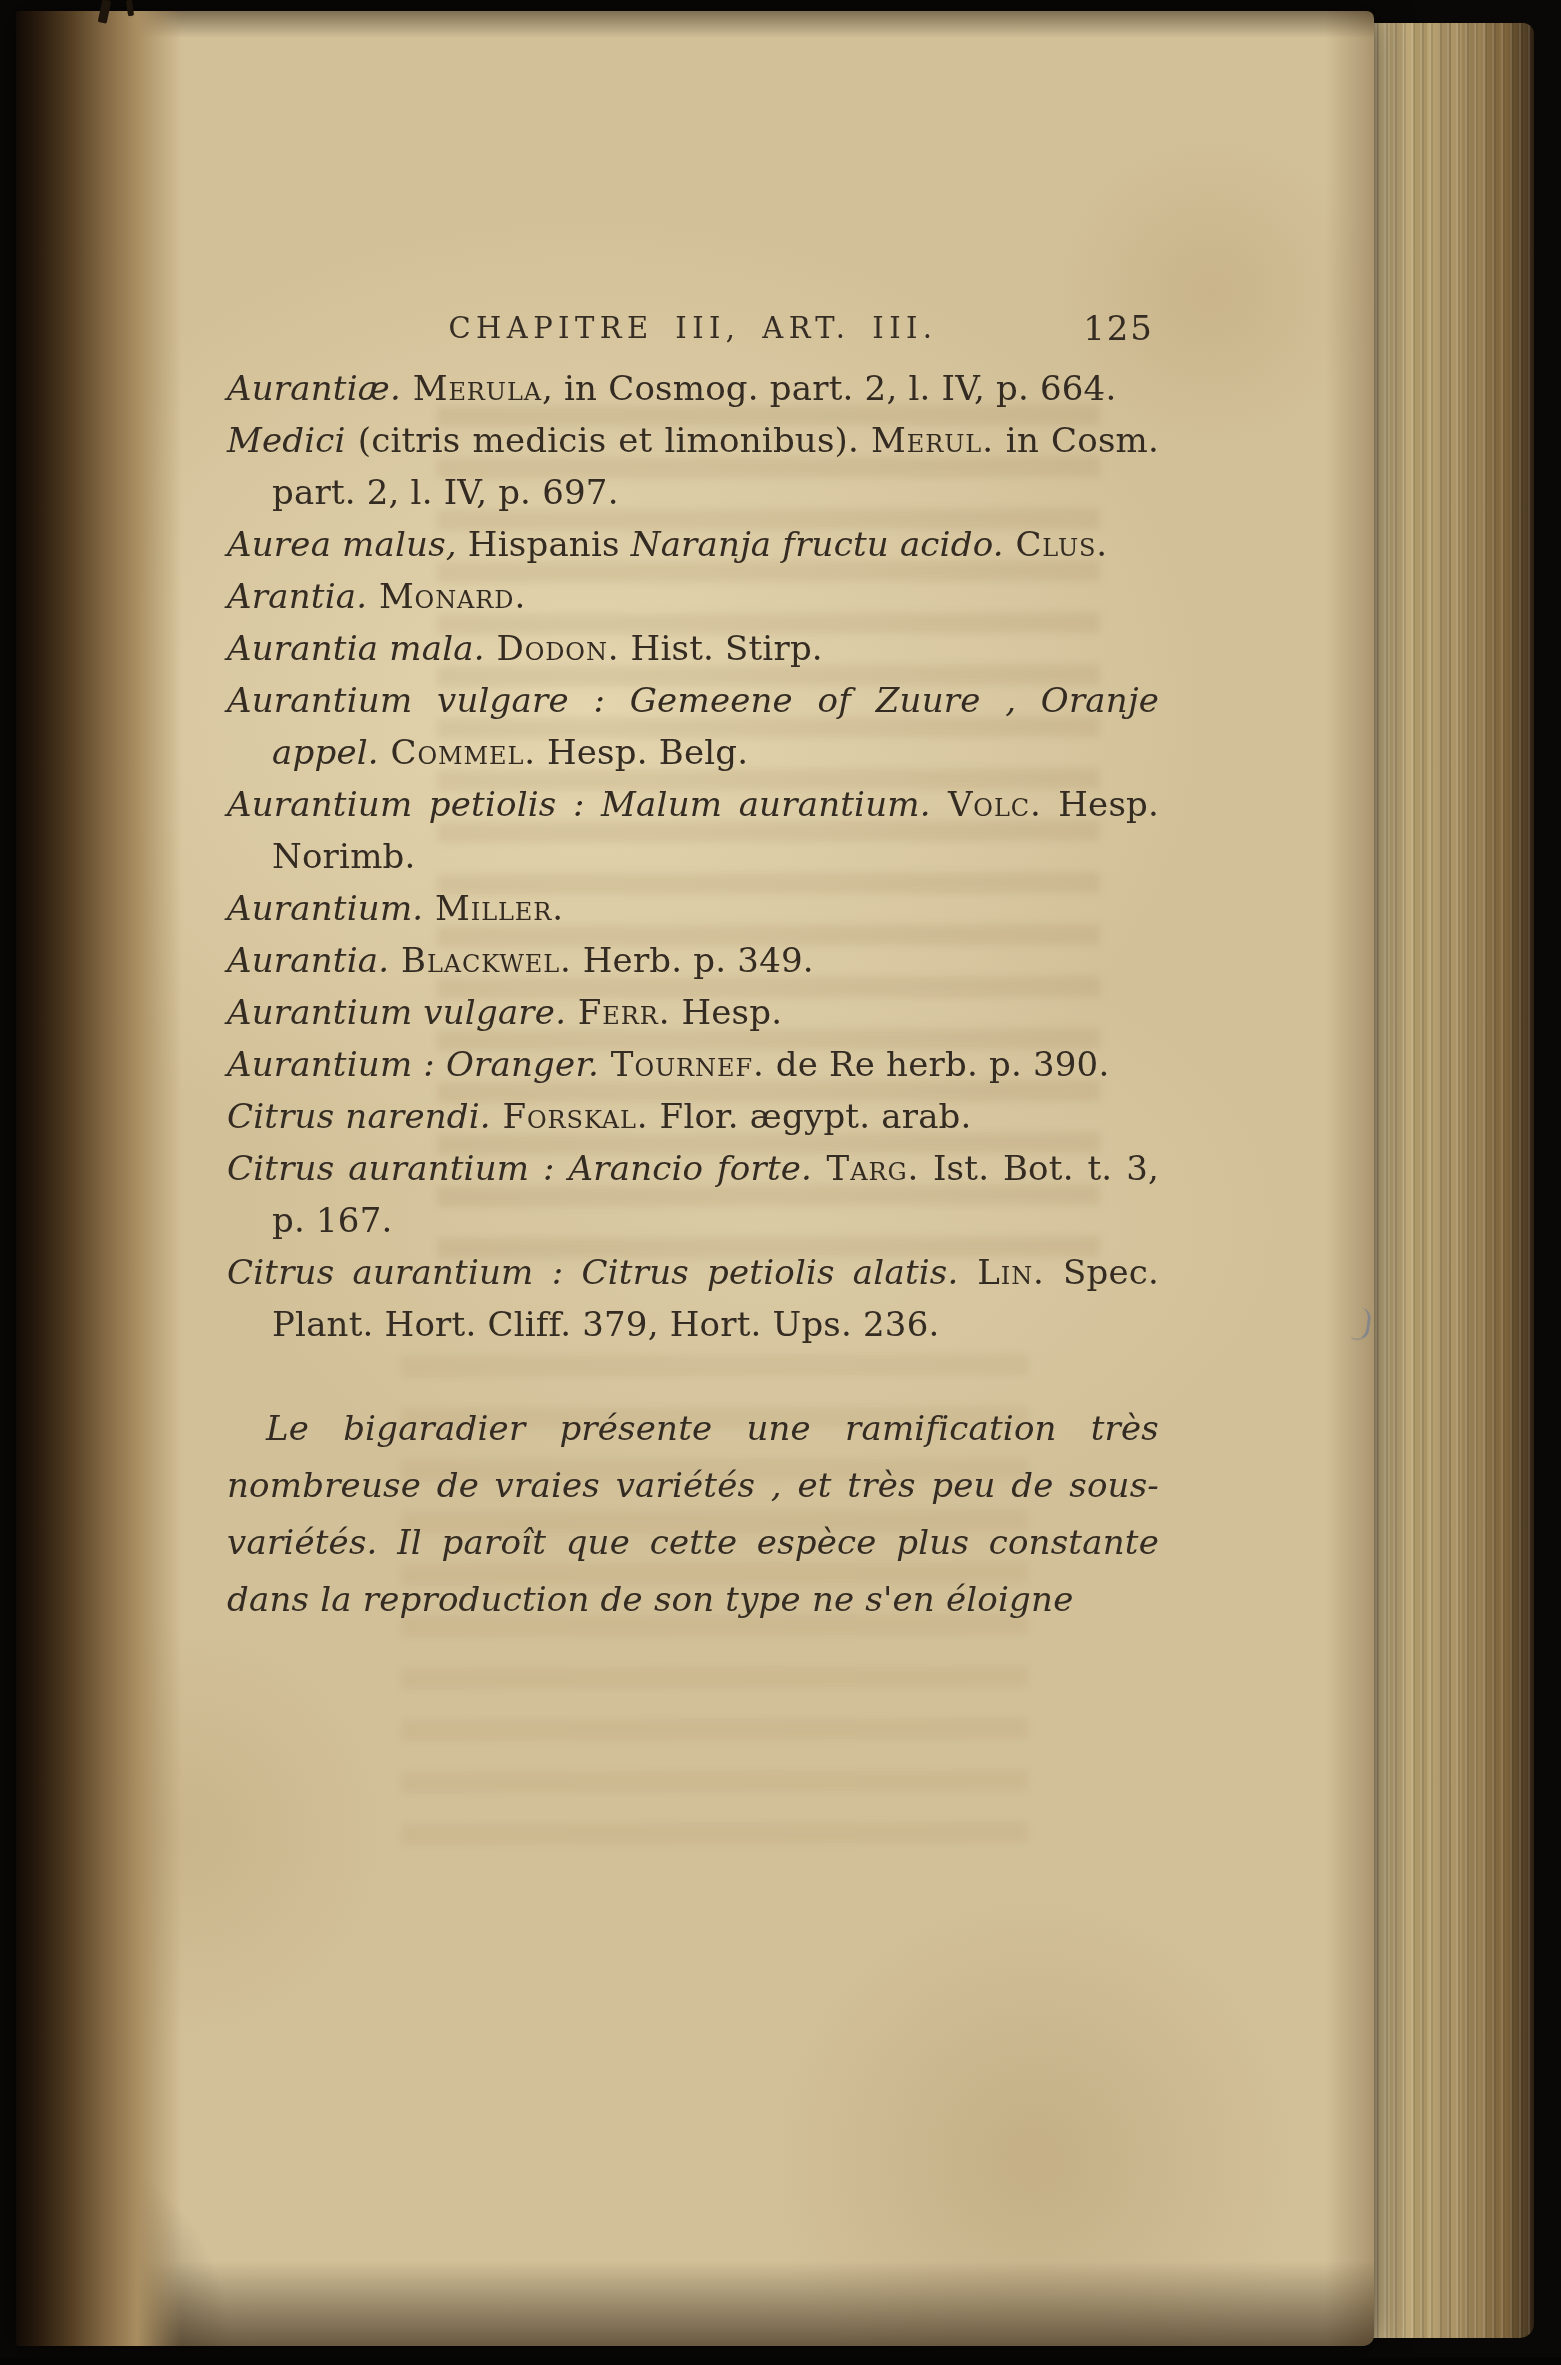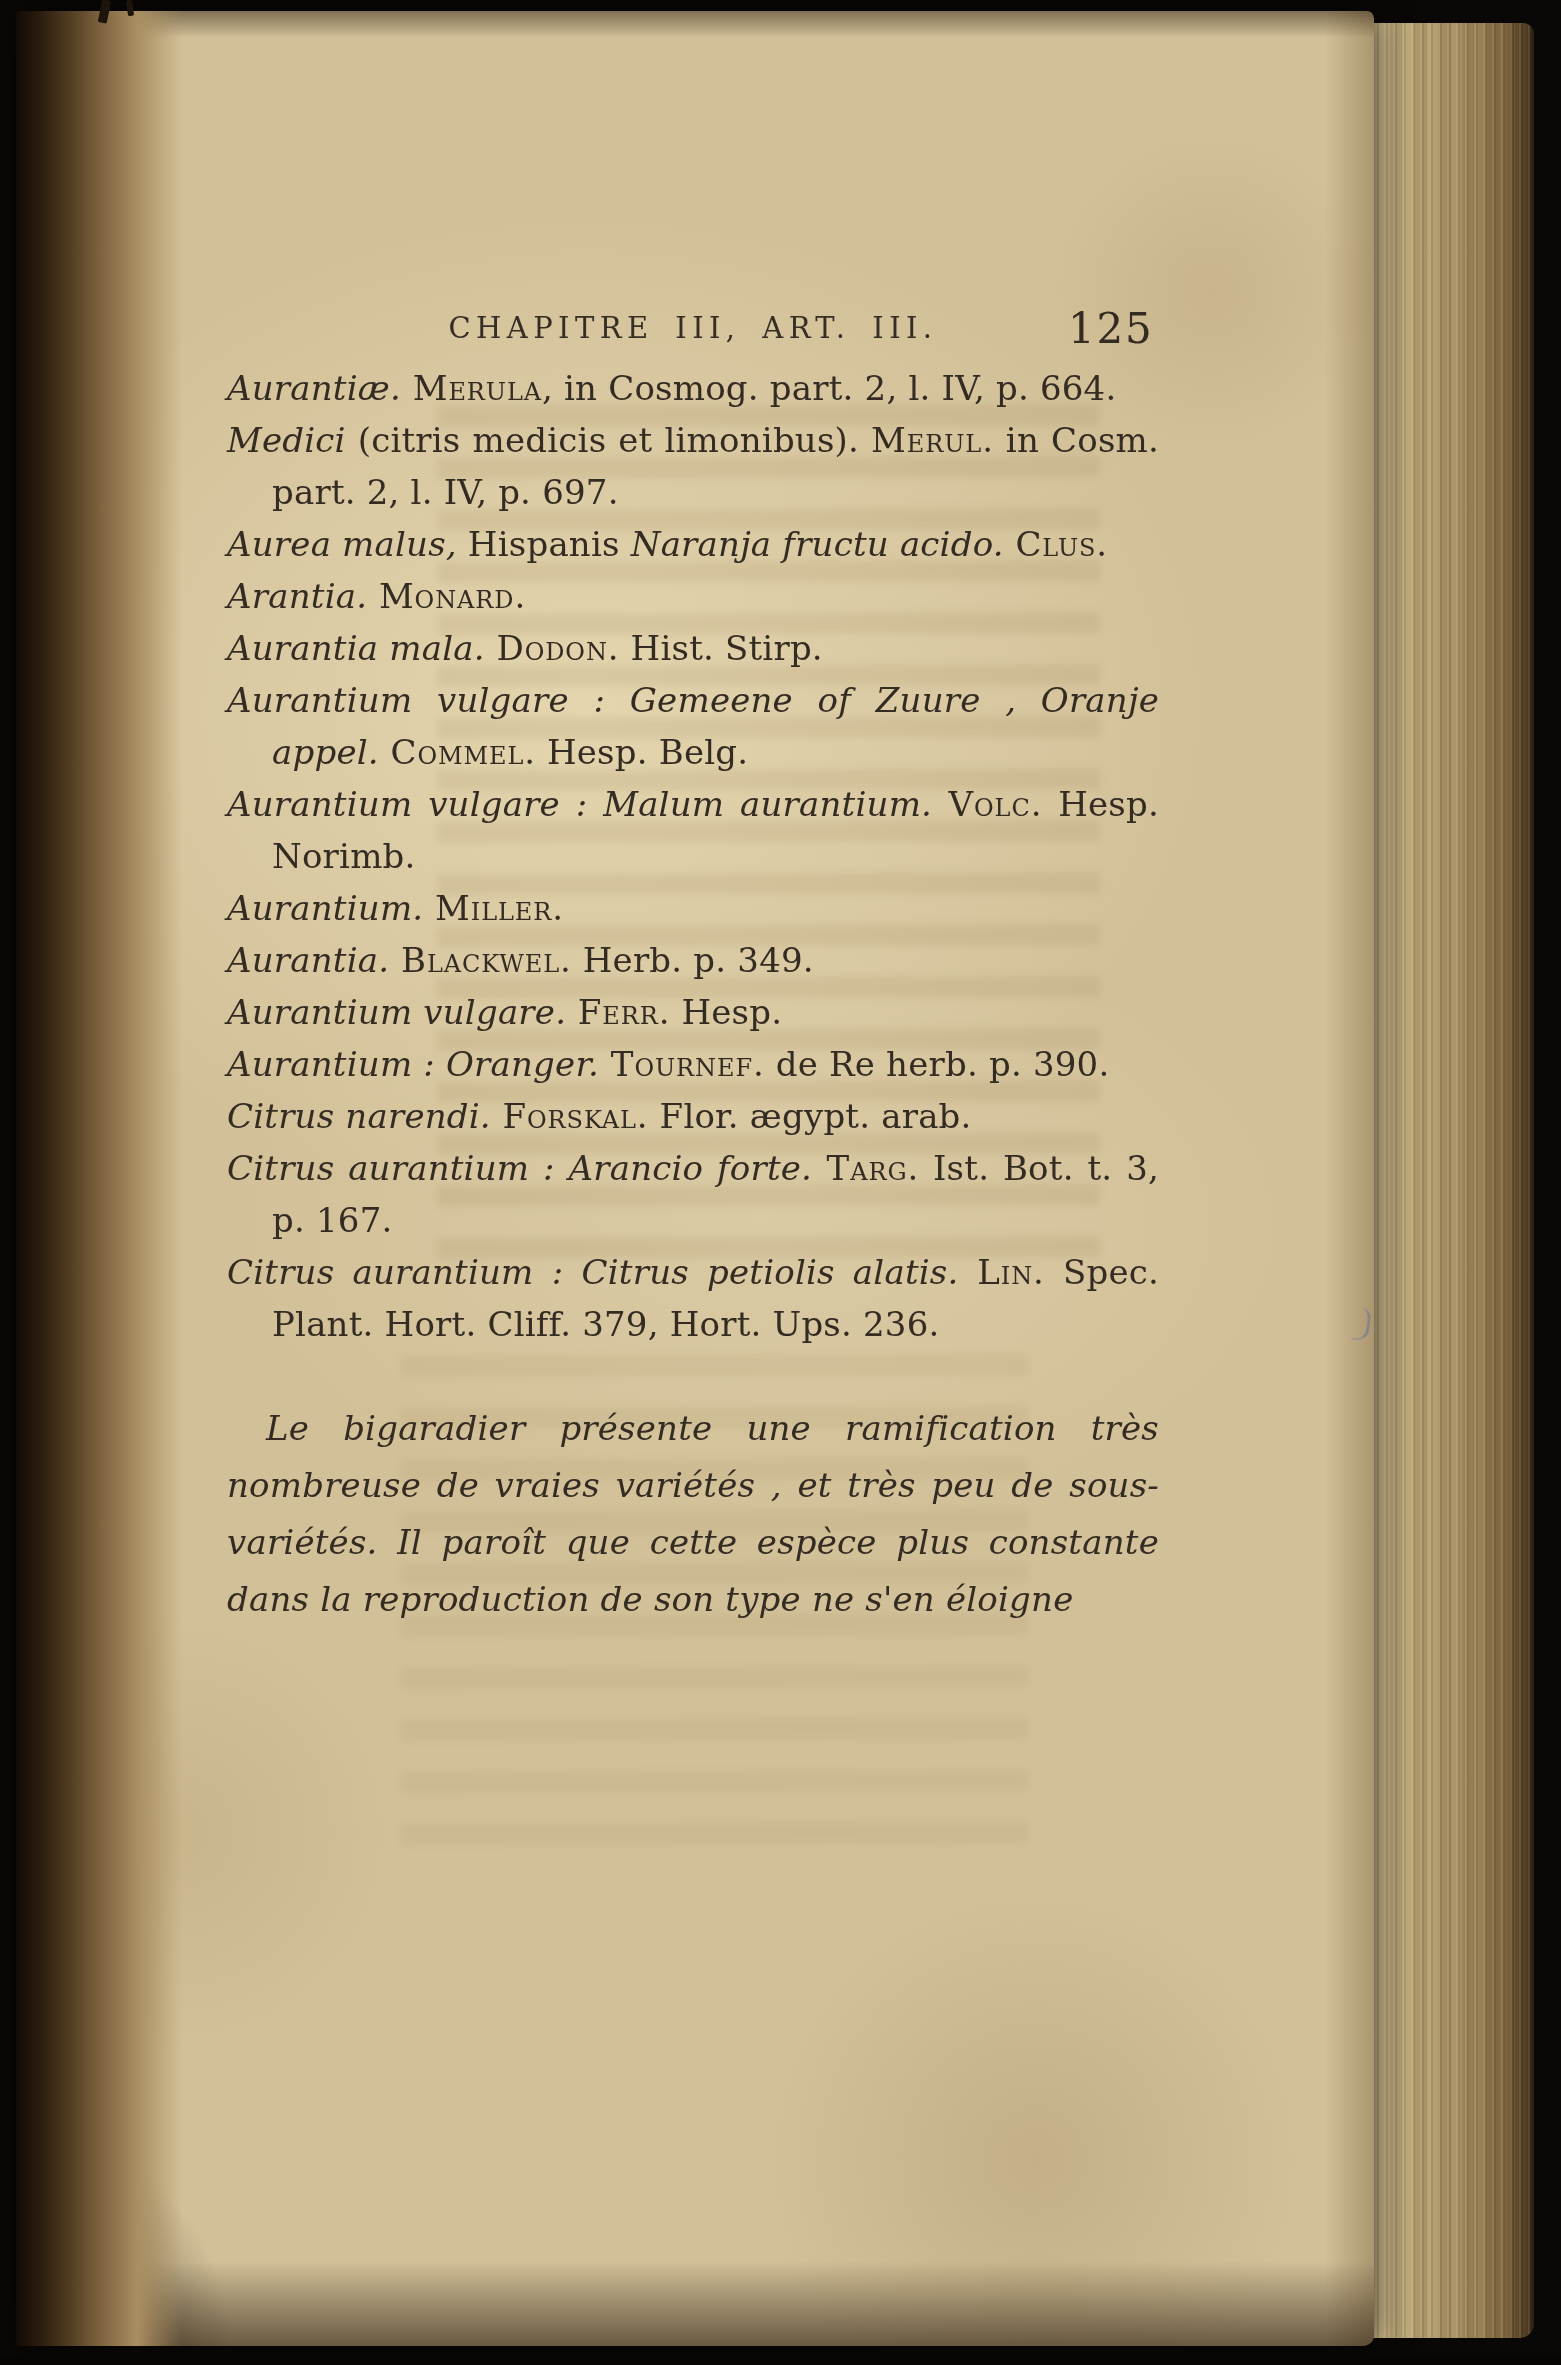--- a/index.html
+++ b/index.html
@@ -108,21 +108,21 @@
     font-size: 29px;
     line-height: 43px;
     letter-spacing: 5.4px;
     word-spacing: 7.2px;
     color: #362e24;
   }
   .page-number {
     position: absolute;
     right: 5.4px;
     top: 0;
-    font-size: 42px;
+    font-size: 34px;
     line-height: 43px;
     letter-spacing: 1.8px;
   }
   .entries { }
   .entry {
     margin: 0;
     padding-left: 45px;
     text-indent: -45px;
     text-align: justify;
   }
@@ -156,21 +156,21 @@
         <div class="page-number">125</div>
       </div>
 
       <div class="entries" id="entries">
           <p class="entry"><span class="it">Aurantiæ.</span><span class="sc"> Merula</span><span class="ro">, in Cosmog. part. 2, l. IV, p. 664.</span></p>
           <p class="entry"><span class="it">Medici</span><span class="ro"> (citris medicis et limonibus). </span><span class="sc">Merul.</span><span class="ro"> in Cosm. part. 2, l. IV, p. 697.</span></p>
           <p class="entry"><span class="it">Aurea malus,</span><span class="ro"> Hispanis </span><span class="it">Naranja fructu acido.</span><span class="sc"> Clus.</span></p>
           <p class="entry"><span class="it">Arantia.</span><span class="sc"> Monard.</span></p>
           <p class="entry"><span class="it">Aurantia mala.</span><span class="sc"> Dodon.</span><span class="ro"> Hist. Stirp.</span></p>
           <p class="entry"><span class="it">Aurantium vulgare : Gemeene of Zuure , Oranje appel.</span><span class="sc"> Commel.</span><span class="ro"> Hesp. Belg.</span></p>
-          <p class="entry"><span class="it">Aurantium vulgare : Malum aurantium.</span><span class="sc"> Volc.</span><span class="ro"> Hesp. Norimb.</span></p>
+          <p class="entry"><span class="it">Aurantium petiolis : Malum aurantium.</span><span class="sc"> Volc.</span><span class="ro"> Hesp. Norimb.</span></p>
           <p class="entry"><span class="it">Aurantium.</span><span class="sc"> Miller.</span></p>
           <p class="entry"><span class="it">Aurantia.</span><span class="sc"> Blackwel.</span><span class="ro"> Herb. p. 349.</span></p>
           <p class="entry"><span class="it">Aurantium vulgare.</span><span class="sc"> Ferr.</span><span class="ro"> Hesp.</span></p>
           <p class="entry"><span class="it">Aurantium : Oranger.</span><span class="sc"> Tournef.</span><span class="ro"> de Re herb. p. 390.</span></p>
           <p class="entry"><span class="it">Citrus narendi.</span><span class="sc"> Forskal.</span><span class="ro"> Flor. ægypt. arab.</span></p>
           <p class="entry"><span class="it">Citrus aurantium : Arancio forte.</span><span class="sc"> Targ.</span><span class="ro"> Ist. Bot. t. 3, p. 167.</span></p>
           <p class="entry"><span class="it">Citrus aurantium : Citrus petiolis alatis.</span><span class="sc"> Lin.</span><span class="ro"> Spec. Plant. Hort. Cliff. 379, Hort. Ups. 236.</span></p>
         </div>
 
       <p class="paragraph">Le bigaradier présente une ramification très nombreuse de vraies variétés , et très peu de sous-variétés. Il paroît que cette espèce plus constante dans la reproduction de son type ne s'en éloigne</p>

